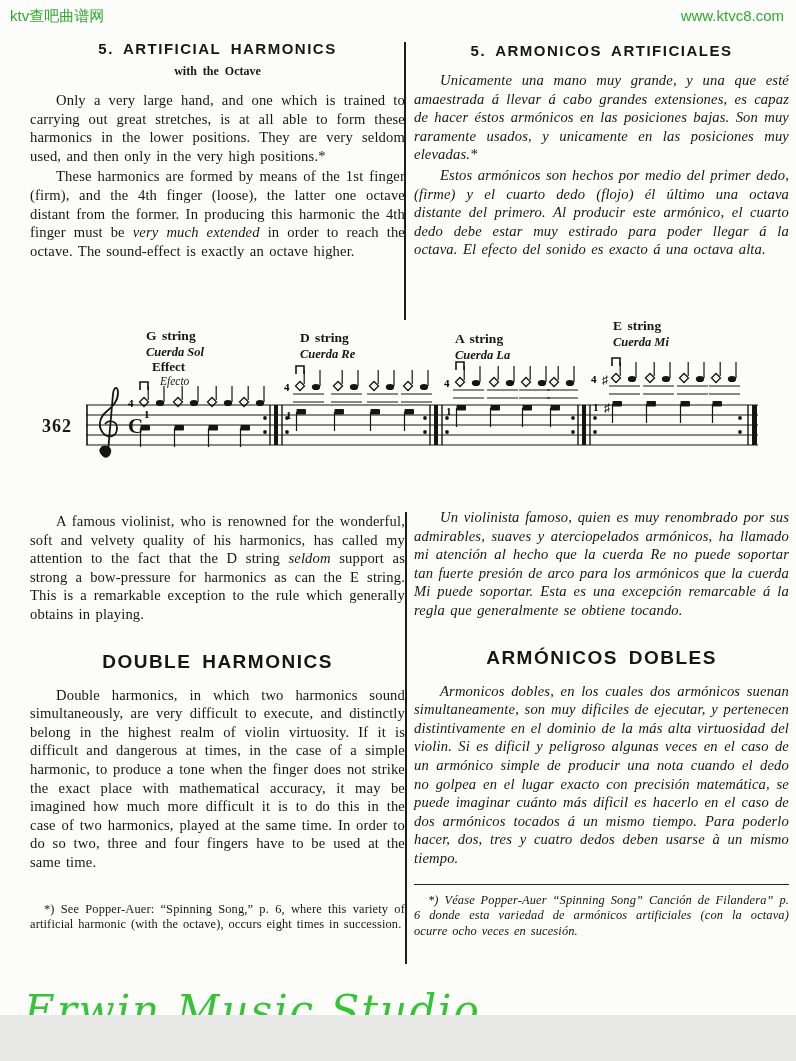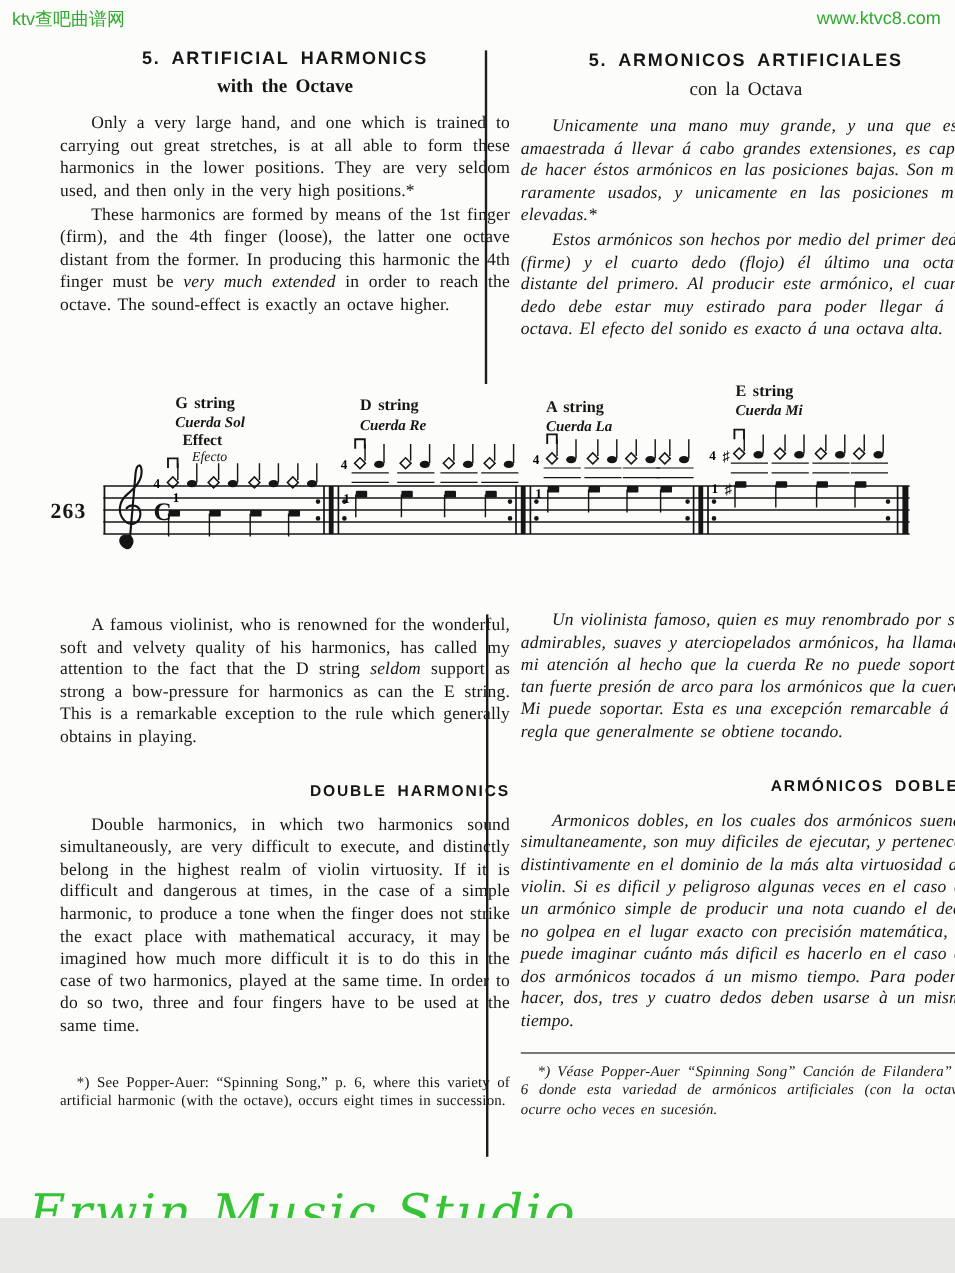--- a/index.html
+++ b/index.html
@@ -5,41 +5,41 @@
   * { margin:0; padding:0; box-sizing:border-box; }
   body { background:#e8e8e6; font-family:"Liberation Serif", serif; }
   .page {
     position:relative; width:796px; height:1015px;
     background:#fcfcfa; overflow:hidden; color:#161616;
     margin:0 auto;
   }
   .wm { position:absolute; font-family:"Liberation Sans", sans-serif; font-size:15px; }
   .wm-tl { left:10px; top:7px; }
   .wm-tr { right:12px; top:7px; }
-  .col { position:absolute; width:375px;margin-left:20px; }
+  .col { position:absolute; width:375px; }
   .col p {
     font-size:14.6px; line-height:18.6px; text-align:justify;
     text-indent:26px; word-spacing:1.5px; letter-spacing:0.15px;
   }
   .c-left { left:30px; }
   .c-right { left:414px; }
   .c-right p { font-style:italic; }
   .sec-title {
     text-align:center; font-family:"Liberation Sans", sans-serif;
     font-weight:bold; font-size:15px; letter-spacing:1.5px; word-spacing:4px;
   }
   .sec-sub {
-    text-align:center; font-weight:bold; font-size:16px;
+    text-align:center; font-weight:bold; font-size:12px;
     margin-top:7px; word-spacing:3px;
   }
   .top-para { margin-top:12px; }
   .divider { position:absolute; width:2px; background:#1d1d1d; }
   .h2 {
-    text-align:right; font-family:"Liberation Sans", sans-serif;
-    font-weight:bold; font-size:13px; letter-spacing:1.5px; word-spacing:4px;
+    text-align:center; font-family:"Liberation Sans", sans-serif;
+    font-weight:bold; font-size:19px; letter-spacing:1.5px; word-spacing:4px;
     margin:27px 0 13px 0;
   }
   .footnote { font-size:12.4px !important; line-height:15.5px !important; margin-top:30px; text-indent:14px !important; }
   .fn-rule { border:none; border-top:1.5px solid #222; margin:16px 0 8px 0; }
   
   .music { position:absolute; left:0; top:316px; width:796px; height:190px; }
   .m-num { position:absolute; left:42px; top:100px; font-weight:bold; font-size:18px; letter-spacing:1px; }
   .str-label { position:absolute; font-size:13.5px; line-height:16px; }
   .str-en { font-weight:bold; word-spacing:2px; }
   .str-es { font-style:italic; font-weight:bold; font-size:12.5px; }
@@ -70,27 +70,26 @@
 
   <div class="col c-left" style="top:40px;">
     <div class="sec-title">5. ARTIFICIAL HARMONICS</div>
     <div class="sec-sub">with the Octave</div>
     <p class="top-para">Only a very large hand, and one which is trained to carrying out great stretches, is at all able to form these harmonics in the lower positions. They are very seldom used, and then only in the very high positions.*</p>
     <p style="margin-top:2px"><span>These harmonics are formed by means of the 1st finger (firm), and the 4th finger (loose), the latter one octave distant from the former. In producing this harmonic the 4th finger must be </span><i>very much extended</i><span> in order to reach the octave. The sound-effect is exactly an octave higher.</span></p>
   </div>
 
   <div class="col c-right" style="top:42px;">
     <div class="sec-title">5. ARMONICOS  ARTIFICIALES</div>
-    <div class="sec-sub" style="font-weight:normal;">con la Octava</div>
     <p class="top-para">Unicamente una mano muy grande, y una que esté amaestrada á llevar á cabo grandes extensiones, es capaz de hacer éstos armónicos en las posiciones bajas. Son muy raramente usados, y unicamente en las posiciones muy elevadas.*</p>
     <p style="margin-top:2px">Estos armónicos son hechos por medio del primer dedo, (firme) y el cuarto dedo (flojo) él último una octava distante del primero. Al producir este armónico, el cuarto dedo debe estar muy estirado para poder llegar á la octava. El efecto del sonido es exacto á una octava alta.</p>
   </div>
 
   <div class="music">
-    <div class="m-num">263</div>
+    <div class="m-num">362</div>
 
     <div class="str-label" style="left:146px; top:12px;">
       <div class="str-en">G string</div>
       <div class="str-es">Cuerda  Sol</div>
     </div>
     <div class="str-label" style="left:300px; top:14px;">
       <div class="str-en">D string</div>
       <div class="str-es">Cuerda  Re</div>
     </div>
     <div class="str-label" style="left:455px; top:15px;">

